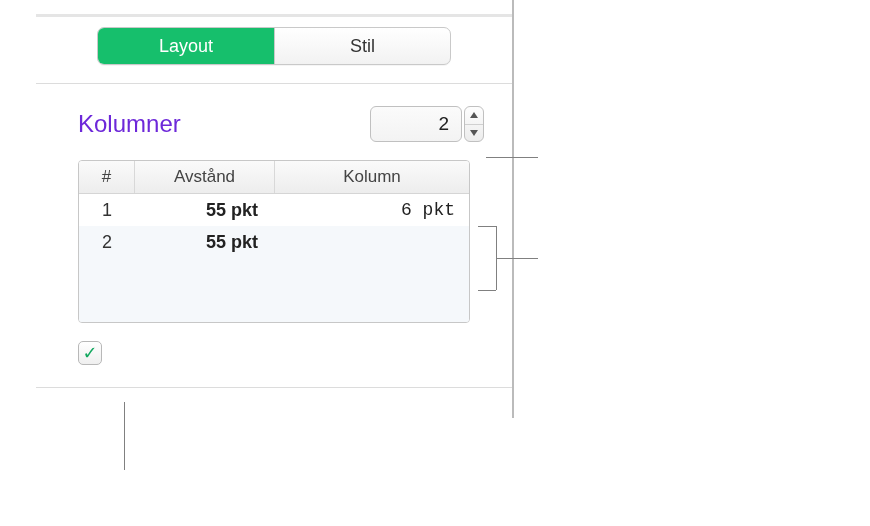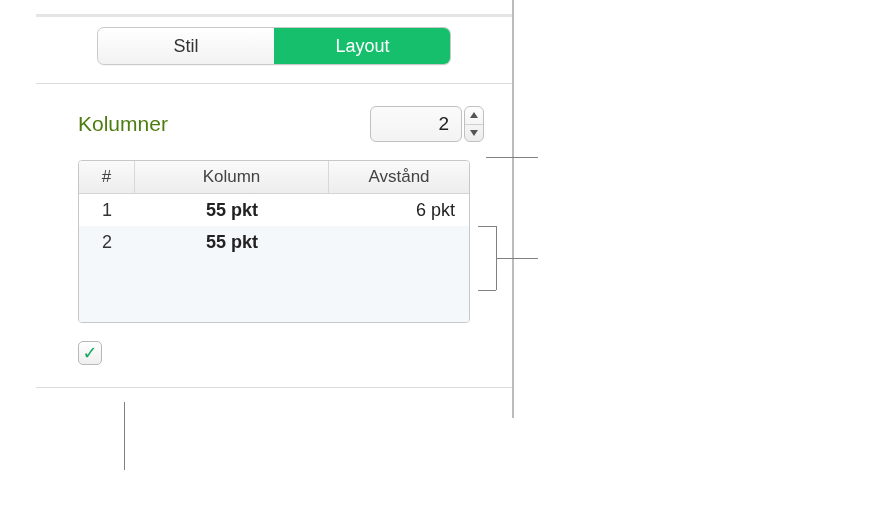--- a/index.html
+++ b/index.html
@@ -62,22 +62,22 @@
       height: 1px;
       background: #dcdcdc;
       margin: 0 0 22px 0;
     }
     .row {
       display: flex;
       align-items: center;
       padding: 0 28px 0 42px;
     }
     .row-label {
-      font-size: 21px;
-      color: #4d7c0f;
+      font-size: 24px;
+      color: #6d28d9;
       font-weight: 400;
       text-align: right;
     }
     .spacer { flex: 1; }
     .numfield {
       display: flex;
       align-items: stretch;
     }
     .num-input {
       width: 92px;
@@ -143,21 +143,21 @@
       display: flex;
       height: 32px;
       align-items: center;
       font-size: 18px;
       color: #222;
     }
     .trow:nth-child(even) { background: #f5f8fb; }
     .td { height: 100%; display: flex; align-items: center; }
     .td-num { width: 56px; justify-content: center; color: #333; }
     .td-kol { flex: 1; justify-content: center; font-weight: bold; }
-    .td-avs { width: 140px; justify-content: flex-end; padding-right: 14px; }
+    .td-avs { width: 140px; justify-content: flex-end; padding-right: 14px; font-family: Liberation Mono, monospace; }
     .table-pad {
       height: 64px;
       background: #f5f8fb;
     }
 
     .check-row {
       display: flex;
       align-items: center;
       margin: 18px 0 0 42px;
     }
@@ -197,22 +197,22 @@
     .leader.v { width: 1px; }
   </style>
 </head>
 <body>
 
 <div class="panel">
   <div class="top-divider"></div>
 
   <div class="segmented">
     <div class="seg-wrap">
+      <div class="seg-btn active">Layout</div>
       <div class="seg-btn">Stil</div>
-      <div class="seg-btn active">Layout</div>
     </div>
   </div>
 
   <div class="sect-div"></div>
 
   <div class="row">
     <div class="row-label">Kolumner</div>
     <div class="spacer"></div>
     <div class="numfield">
       <div class="num-input">2</div>
@@ -227,22 +227,22 @@
               <path d="M4 6 L8 0 L0 0 Z" fill="#555"></path>
             </svg>
         </div>
       </div>
     </div>
   </div>
 
   <div class="table-wrap">
     <div class="thead">
       <div class="th col-num">#</div>
+      <div class="th col-avs">Avstånd</div>
       <div class="th col-kol">Kolumn</div>
-      <div class="th col-avs">Avstånd</div>
     </div>
     <div id="tbody">
         <div class="trow">
           <div class="td td-num">1</div>
           <div class="td td-kol">55 pkt</div>
           <div class="td td-avs">6 pkt</div>
         </div>
         <div class="trow">
           <div class="td td-num">2</div>
           <div class="td td-kol">55 pkt</div>

